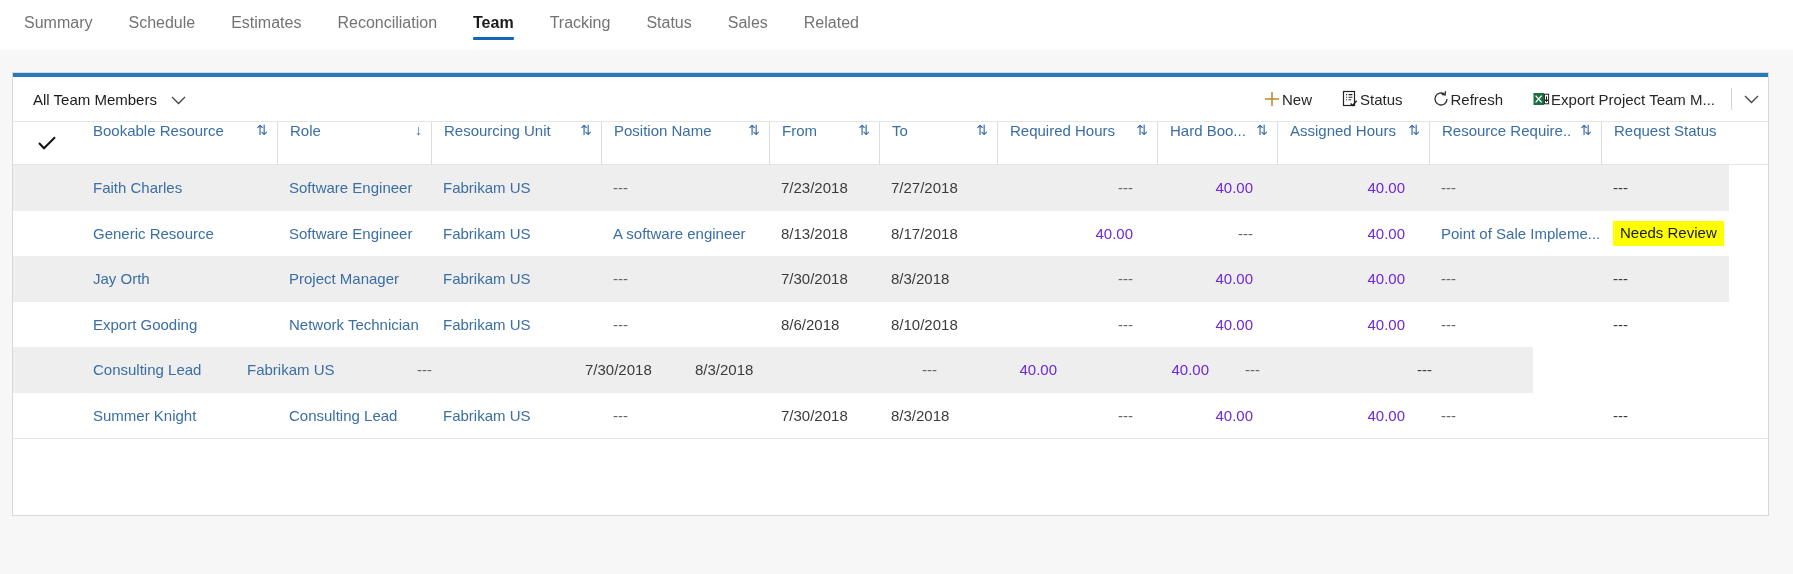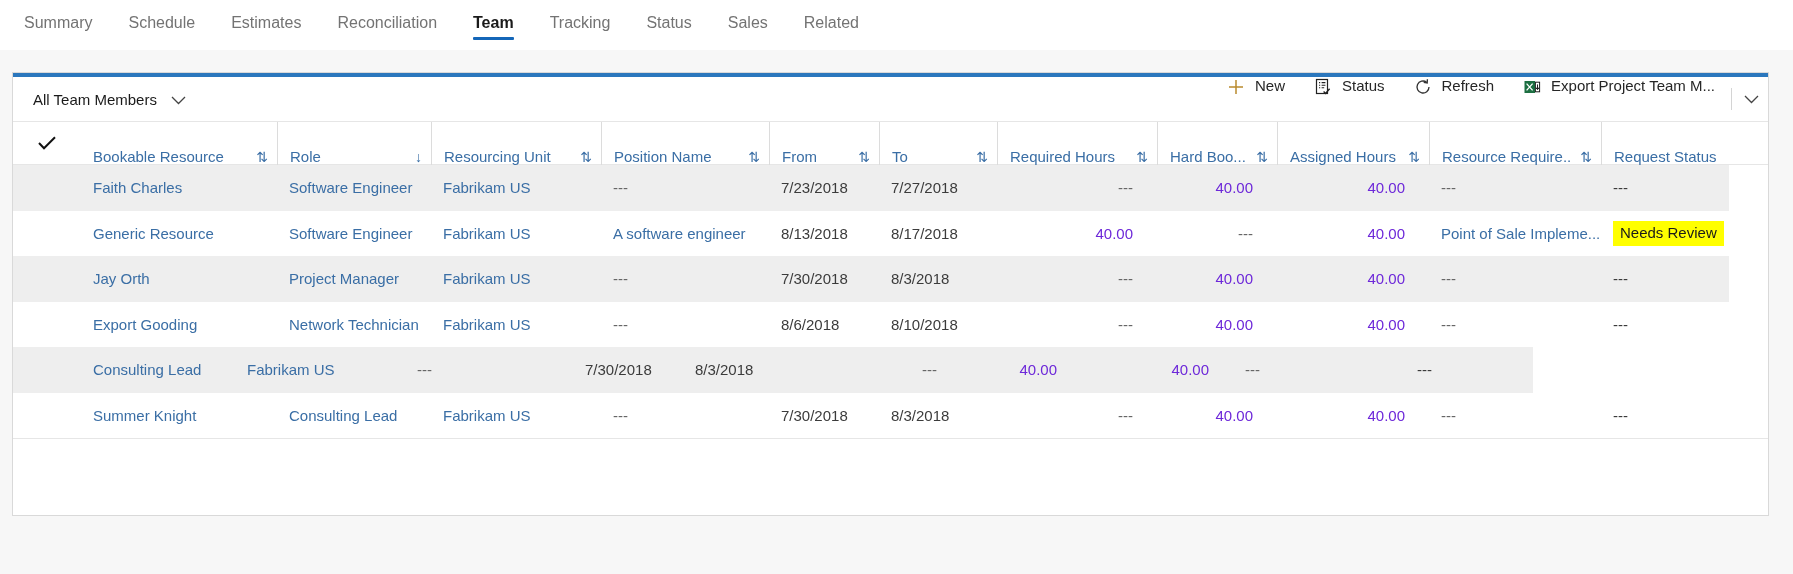--- a/index.html
+++ b/index.html
@@ -79,22 +79,22 @@
     display: flex;
     align-items: center;
     gap: 14px;
     font-size: 15px;
     color: #1a1a1a;
     cursor: pointer;
   }
   .cmd-spacer { flex: 1; }
   .cmd {
     display: flex;
-    align-items: flex-start;
-    gap: 9px;
+    align-items: center;
+    gap: 0;
     font-size: 15px;
     color: #262626;
     padding: 0 14px;
     height: 44px;
     cursor: pointer;
     white-space: nowrap;
   }
   .cmd-ico {
     display: inline-flex;
     align-items: center;
@@ -122,21 +122,21 @@
   .grid { width: 100%; }
   .grid-header {
     display: flex;
     align-items: center;
     height: 43px;
     border-bottom: 1px solid #e6e6e6;
     box-sizing: border-box;
   }
   .hcell {
     display: flex;
-    align-items: flex-end;
+    align-items: flex-start;
     justify-content: space-between;
     height: 43px;
     box-sizing: border-box;
     padding: 0 10px 0 12px;
     font-size: 15px;
     color: #3a6ea5;
     border-left: 1px solid #dcdcdc;
     cursor: pointer;
     white-space: nowrap;
     overflow: hidden;

